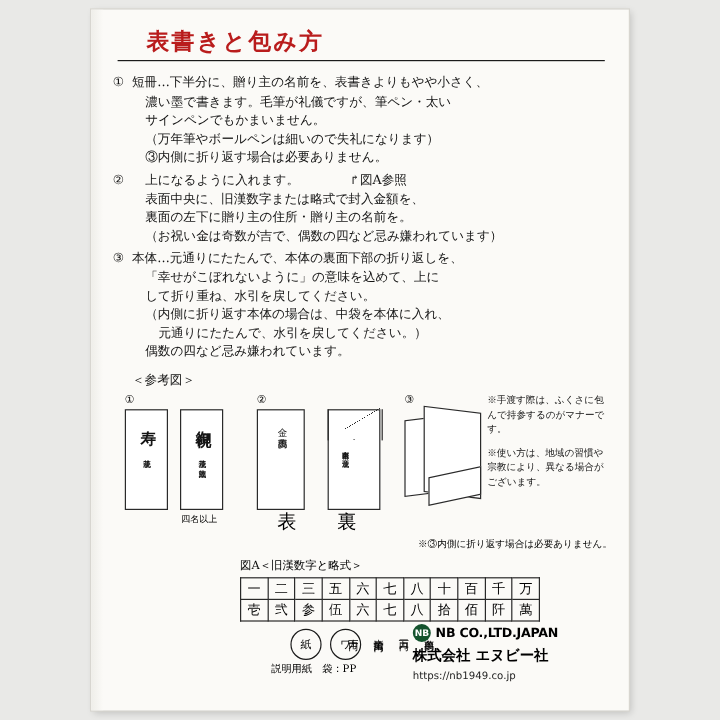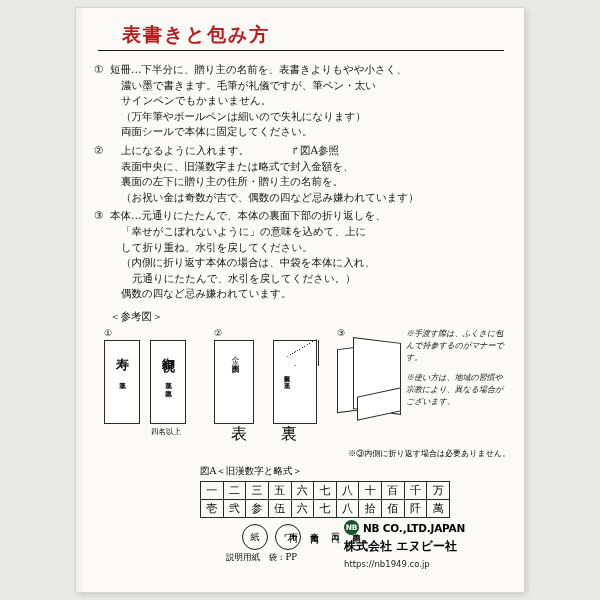--- a/index.html
+++ b/index.html
@@ -181,21 +181,21 @@
   .notes {
     position: absolute;
     right: 0;
     top: 0;
     width: 104px;
     font-size: 8px;
     line-height: 12px;
     font-family: "DejaVu Serif", "Liberation Serif", serif;
     color: #141414;
   }
-  .notes p { margin: 0 0 8px 0; font-style: italic; }
+  .notes p { margin: 0 0 8px 0; }
 
   .below-note {
     margin-top: 2px;
     font-size: 8px;
     text-align: right;
     font-family: "DejaVu Serif", "Liberation Serif", serif;
   }
 
   
   .figa {
@@ -314,21 +314,21 @@
 
     <div class="body">
 
       <div class="item">
         <div class="item-num">①</div>
         <div class="item-lines">
           <div class="ln">短冊…下半分に、贈り主の名前を、表書きよりもやや小さく、</div>
           <div class="ln ind1">濃い墨で書きます。毛筆が礼儀ですが、筆ペン・太い</div>
           <div class="ln ind1">サインペンでもかまいません。</div>
           <div class="ln ind1">（万年筆やボールペンは細いので失礼になります）</div>
-          <div class="ln ind1">両面シールで本体に固定してください。</div>
+          <div class="ln ind1">③内側に折り返す場合は必要ありません。</div>
         </div>
       </div>
 
       <div class="item">
         <div class="item-num">②</div>
         <div class="item-lines">
           <div class="ln ind1">上になるように入れます。　　　　↱図A参照</div>
           <div class="ln ind1">表面中央に、旧漢数字または略式で封入金額を、</div>
           <div class="ln ind1">裏面の左下に贈り主の住所・贈り主の名前を。</div>
           <div class="ln ind1">（お祝い金は奇数が吉で、偶数の四など忌み嫌われています）</div>

